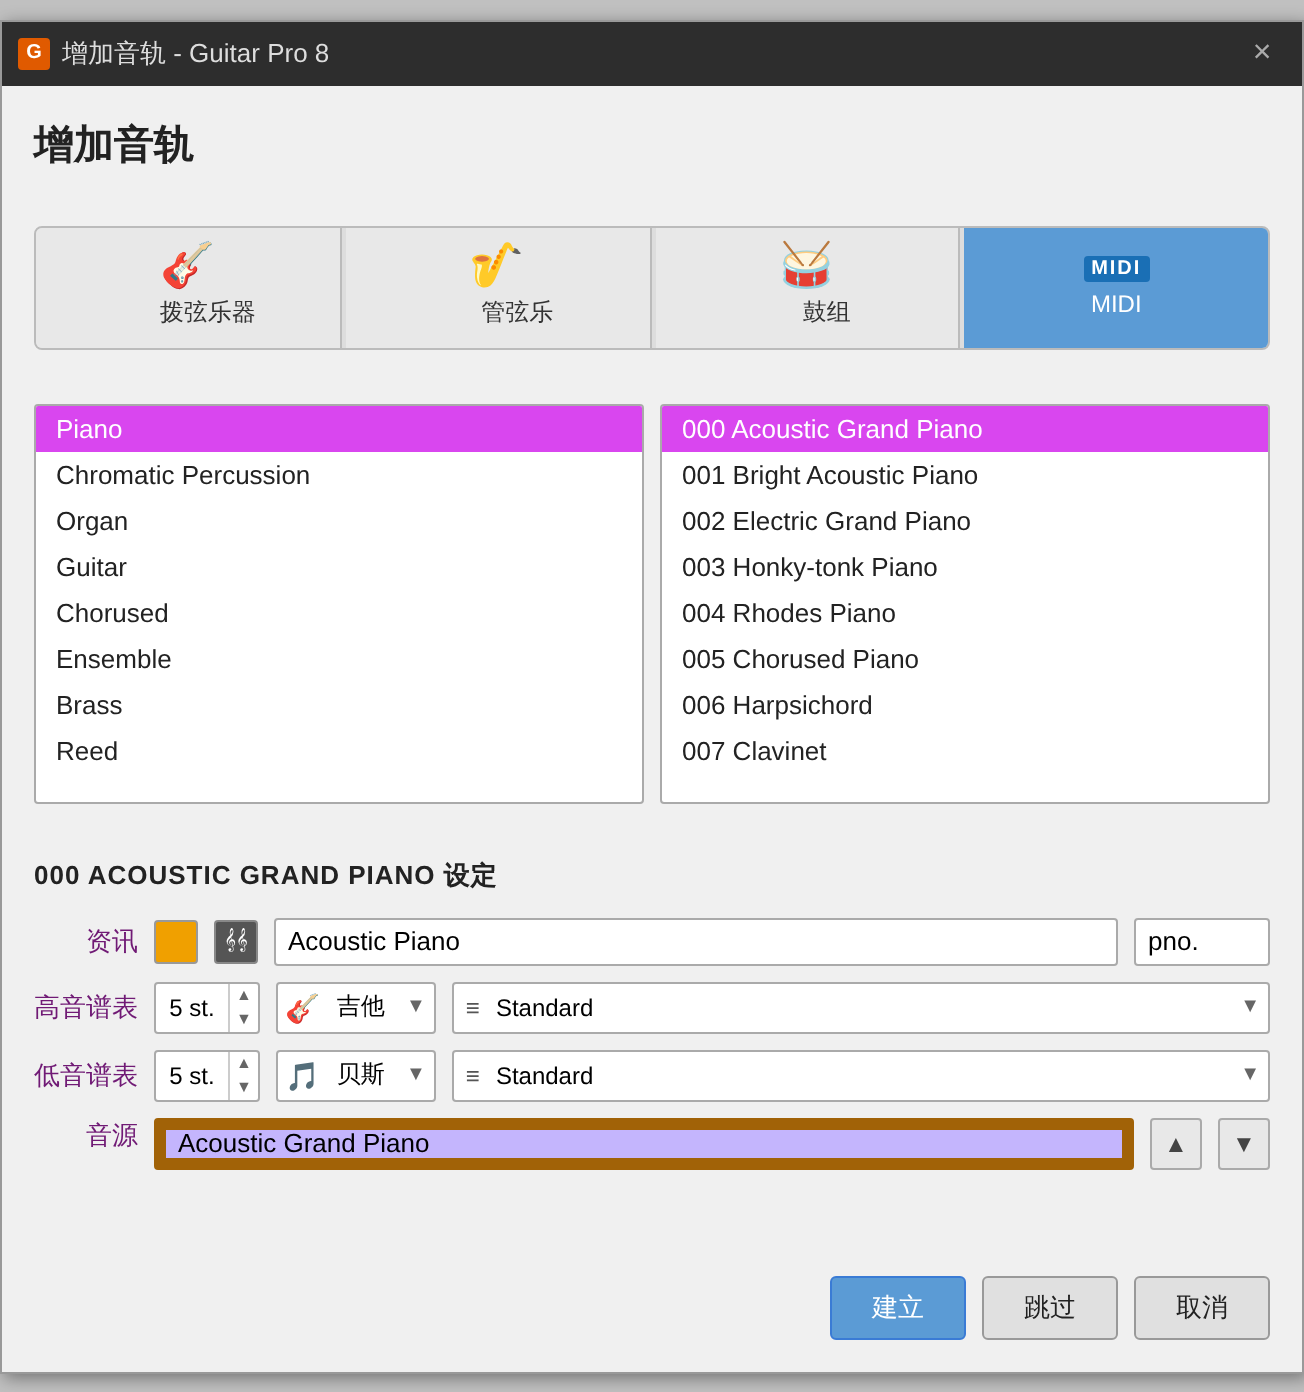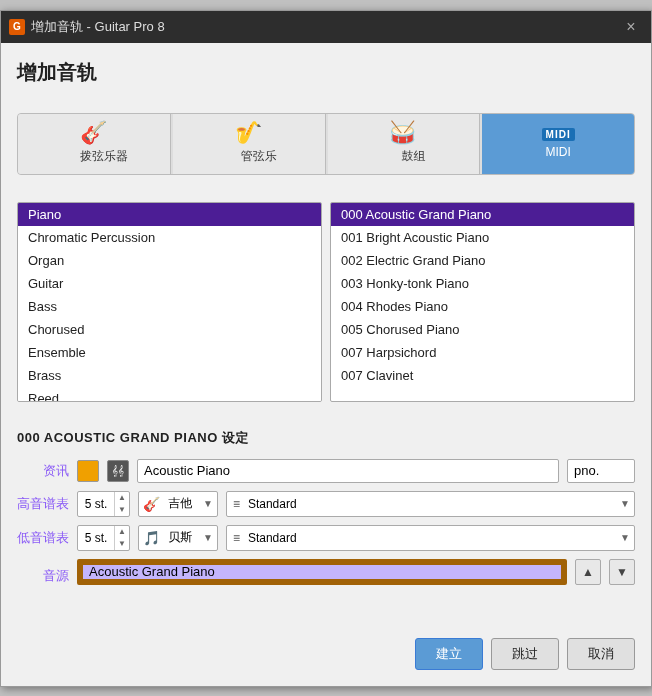--- a/index.html
+++ b/index.html
@@ -111,21 +111,21 @@
       overflow-y: auto;
       border-radius: 2px;
     }
     .list-item {
       padding: 4px 10px;
       cursor: pointer;
       color: #222;
       white-space: nowrap;
     }
     .list-item.selected {
-      background: #4c1d95;
+      background: #d946ef;
       color: white;
     }
     .section-title {
       font-size: 13px;
       font-weight: bold;
       color: #222;
       margin-bottom: 4px;
       text-transform: uppercase;
       letter-spacing: 0.5px;
     }
@@ -136,21 +136,21 @@
       gap: 8px;
     }
     .settings-row {
       display: flex;
       align-items: center;
       gap: 8px;
     }
     .settings-label {
       width: 52px;
       text-align: right;
-      color: #8b5cf6;
+      color: #701a75;
       font-size: 13px;
       flex-shrink: 0;
     }
     .color-swatch {
       width: 22px; height: 22px;
       background: #f0a000;
       border: 1px solid #999;
       border-radius: 2px;
       flex-shrink: 0;
     }
@@ -283,21 +283,21 @@
       font-size: 12px;
       padding: 0 2px;
     }
     .std-arrow {
       padding: 0 4px;
       color: #666;
       font-size: 10px;
     }
     .sound-row {
       display: flex;
-      align-items: flex-end;
+      align-items: flex-start;
       gap: 8px;
     }
     .sound-input {
       flex: 1;
       height: 26px;
       border: 6px solid #a16207;
       background: #c4b5fd;
       padding: 0 6px;
       font-size: 13px;
       font-family: Liberation Sans, sans-serif;
@@ -375,35 +375,34 @@
       </div>
     </div>
 
     <div class="lists-row">
 
       <div class="list-panel scrollbar">
         <div class="list-item selected">Piano</div>
         <div class="list-item">Chromatic Percussion</div>
         <div class="list-item">Organ</div>
         <div class="list-item">Guitar</div>
-        <div class="list-item">Bass</div>
         <div class="list-item">Chorused</div>
         <div class="list-item">Ensemble</div>
         <div class="list-item">Brass</div>
         <div class="list-item">Reed</div>
       </div>
 
       <div class="list-panel scrollbar">
         <div class="list-item selected">000 Acoustic Grand Piano</div>
         <div class="list-item">001 Bright Acoustic Piano</div>
         <div class="list-item">002 Electric Grand Piano</div>
         <div class="list-item">003 Honky-tonk Piano</div>
         <div class="list-item">004 Rhodes Piano</div>
         <div class="list-item">005 Chorused Piano</div>
-        <div class="list-item">007 Harpsichord</div>
+        <div class="list-item">006 Harpsichord</div>
         <div class="list-item">007 Clavinet</div>
       </div>
     </div>
 
     <div class="settings-panel">
       <div class="section-title">000 ACOUSTIC GRAND PIANO 设定</div>
 
       <div class="settings-row">
         <span class="settings-label">资讯</span>
         <div class="color-swatch"></div>

